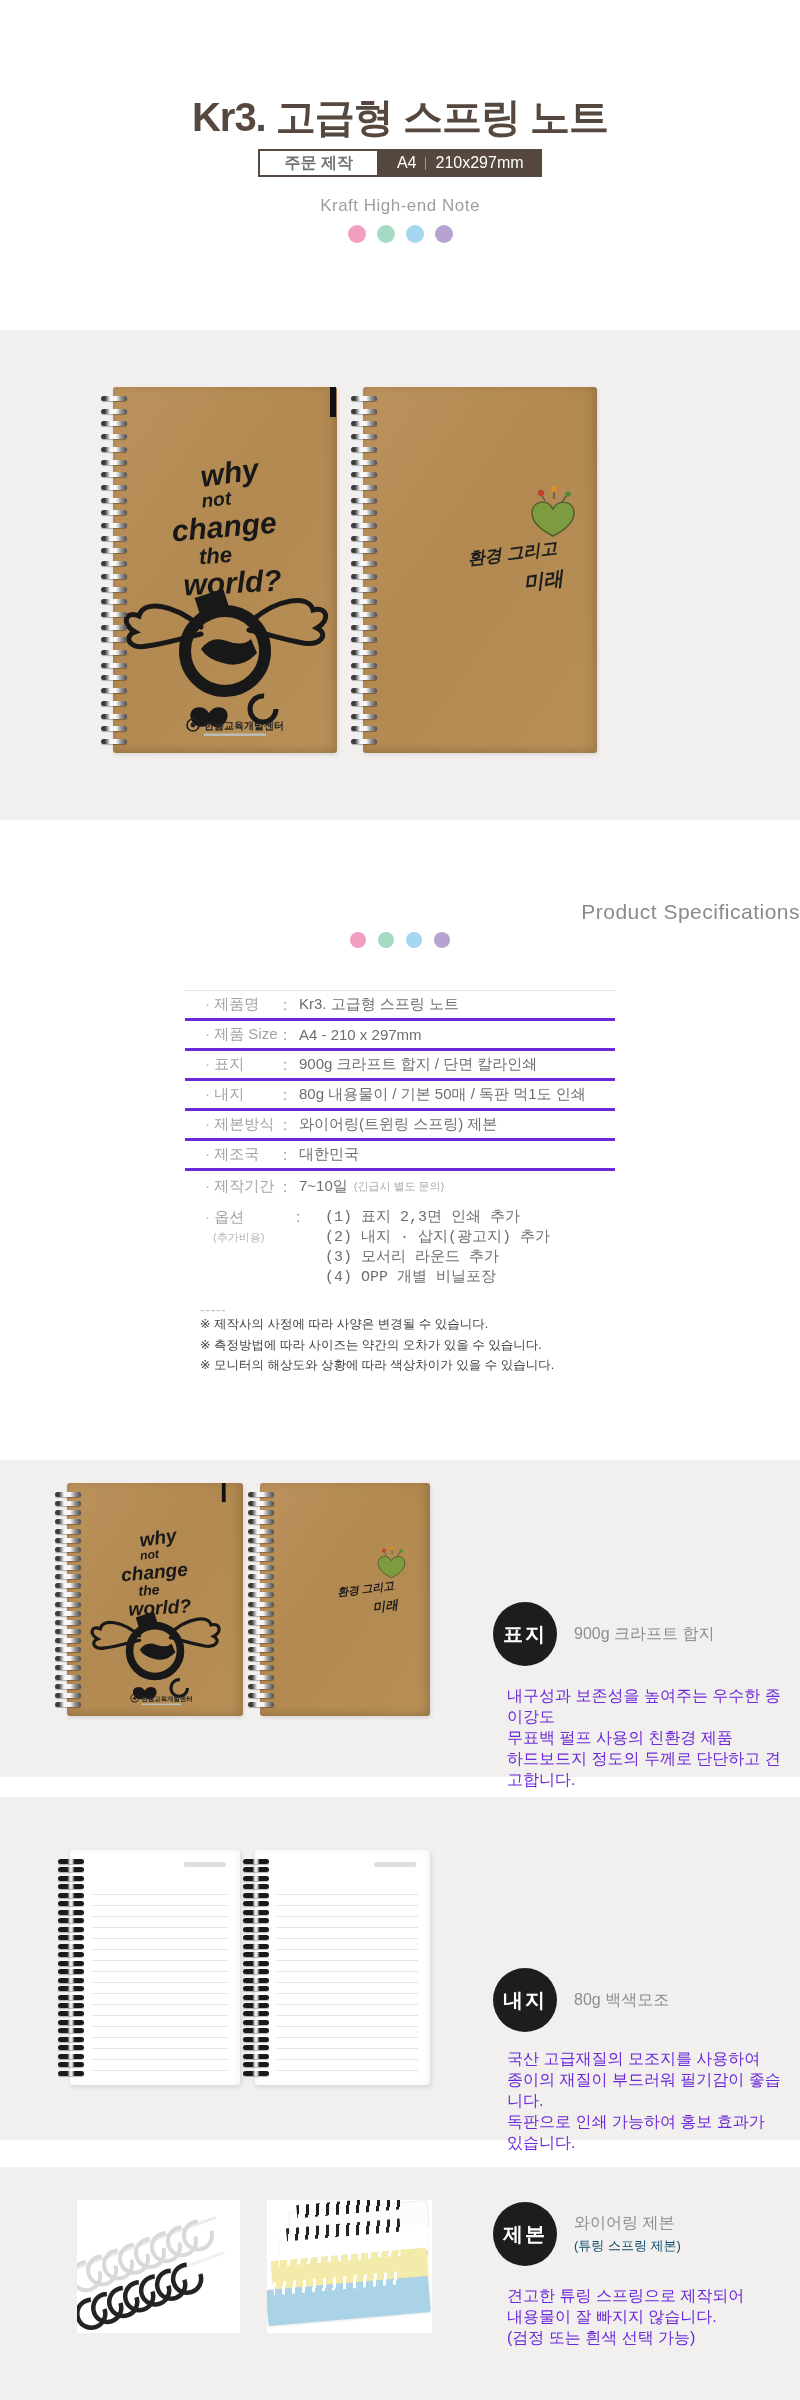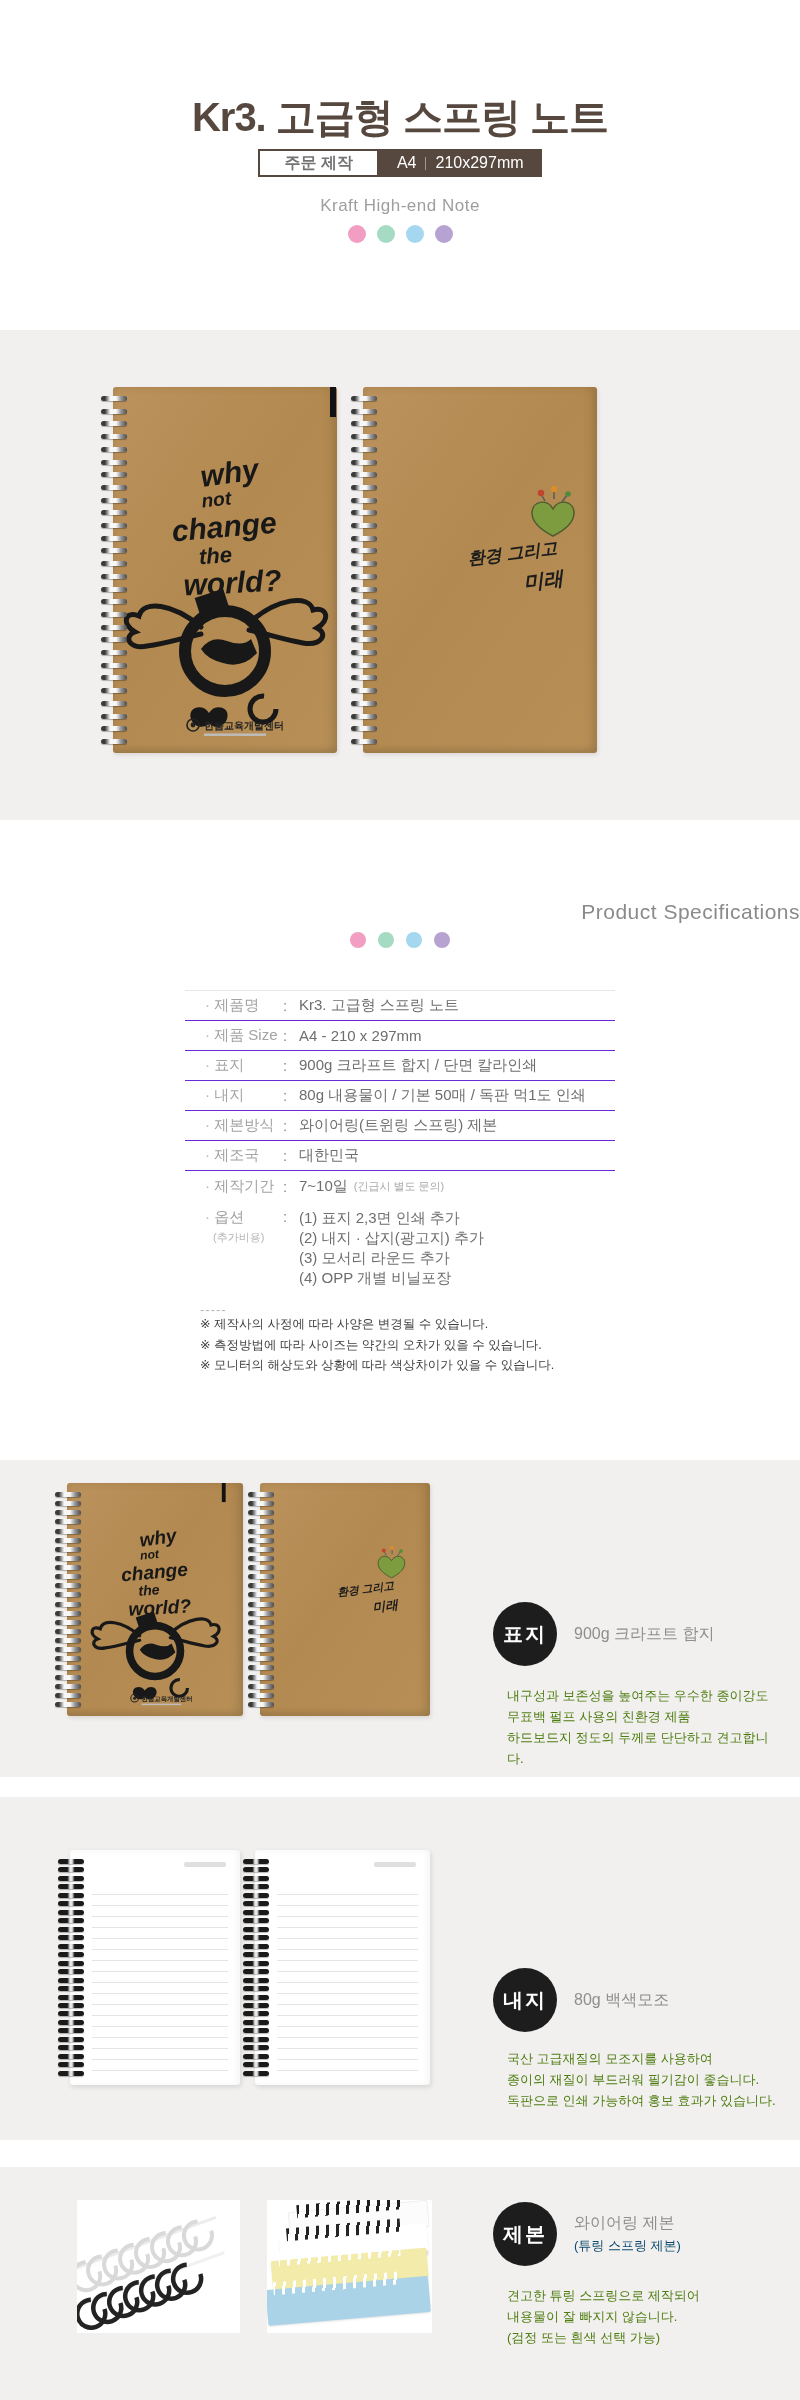--- a/index.html
+++ b/index.html
@@ -60,43 +60,43 @@
   #band3 .nb1{left:70px;top:53px;width:170px;height:235px;}
   #band3 .nb2{left:255px;top:53px;width:175px;height:235px;}
 
   
   .spec-heading{position:absolute;top:80px;left:0;width:100%;text-align:right;
     font-size:21px;color:#8a8a8a;letter-spacing:0.5px;}
   #specs .dots{position:absolute;top:112px;left:0;width:100%;gap:12px;}
   #specs .dot{width:16px;height:16px;}
   .spec-table{position:absolute;top:170px;left:185px;width:430px;border-top:1px solid #e6e6e4;
     font-size:15px;}
-  .spec-row{display:flex;align-items:center;height:30px;border-bottom:1px solid #6d28d9;
+  .spec-row{display:flex;align-items:center;height:30px;border-bottom:3px solid #6d28d9;
     padding-left:20px;box-sizing:border-box;}
   .spec-row.no-line{border-bottom:none;}
-  .spec-row.tall{height:auto;align-items:flex-start;padding-top:7px;}
+  .spec-row.tall{height:auto;align-items:flex-start;padding-top:7px;gap:13px;}
   .spec-label{width:78px;color:#a3a3a3;flex:none;}
   .spec-label::before{content:"· ";color:#b5b5b5;}
   .spec-colon{width:16px;color:#8a8a8a;flex:none;}
   .spec-value{color:#6e6e6e;white-space:nowrap;}
   .spec-note{font-size:11px;color:#a9a9a9;margin-left:6px;}
   .spec-sublabel{display:block;font-size:11px;color:#b5b5b5;margin-top:3px;margin-left:8px;}
   .opt-line{display:block;color:#6e6e6e;line-height:20px;}
   .spec-divider{position:absolute;top:482px;left:200px;font-size:13px;color:#b3b3b1;letter-spacing:1px;}
   .footnotes{position:absolute;top:494px;left:200px;font-size:12.5px;color:#404040;line-height:20.5px;}
 
   
   .side{position:absolute;left:493px;width:290px;}
   #band2 .side{top:142px;} #band3 .side{top:171px;} #band4 .side{top:35px;}
   .side-head{display:flex;align-items:center;gap:17px;}
   .circle{width:64px;height:64px;border-radius:50%;background:#1d1d1d;color:#ffffff;flex:none;
     font-size:20px;font-weight:700;letter-spacing:2px;display:flex;align-items:center;justify-content:center;}
   .side-label{font-size:16px;color:#8e8e8e;}
   .side-label2{font-size:13px;color:#0c4a6e;margin-top:3px;}
-  .side-desc{margin:19px 0 0 14px;font-size:13px;color:#4d7c0f;line-height:21px;}
+  .side-desc{margin:19px 0 0 14px;font-size:16px;color:#6d28d9;line-height:21px;}
   #band3 .side-desc{margin-top:16px;}
 
   
   .photo{position:absolute;background:#ffffff;overflow:hidden;}
   #photo1{left:77px;top:33px;width:163px;height:133px;}
   #photo2{left:267px;top:33px;width:165px;height:133px;}
   .sheet{position:absolute;border-radius:2px;transform:rotate(-5deg);transform-origin:left center;}
   .sheet::before{content:"";position:absolute;top:-7px;left:8px;right:26px;height:13px;}
   .sh-w{top:12px;left:22px;width:138px;height:25px;background:#fcfcfc;border:1px solid #eeeeee;}
   .sh-w::before{background:repeating-linear-gradient(100deg,#1e1e1e 0 3px,transparent 3px 10px);}
@@ -296,21 +296,21 @@
       <span class="spec-colon">:</span>
       <span class="spec-value">7~10일</span>
       <span class="spec-note">(긴급시 별도 문의)</span>
     </div>
     <div class="spec-row no-line tall">
       <span class="spec-label">
         <span>옵션</span>
         <span class="spec-sublabel">(추가비용)</span>
       </span>
       <span class="spec-colon">:</span>
-      <span class="spec-value" style="white-space:normal;">
+      <span class="spec-value" style="white-space:normal;font-family:Liberation Mono, monospace;">
         <span class="opt-line">(1) 표지 2,3면 인쇄 추가</span>
         <span class="opt-line">(2) 내지 · 삽지(광고지) 추가</span>
         <span class="opt-line">(3) 모서리 라운드 추가</span>
         <span class="opt-line">(4) OPP 개별 비닐포장</span>
       </span>
     </div>
   </div>
 
   <div class="spec-divider">-----</div>
   <div class="footnotes">

